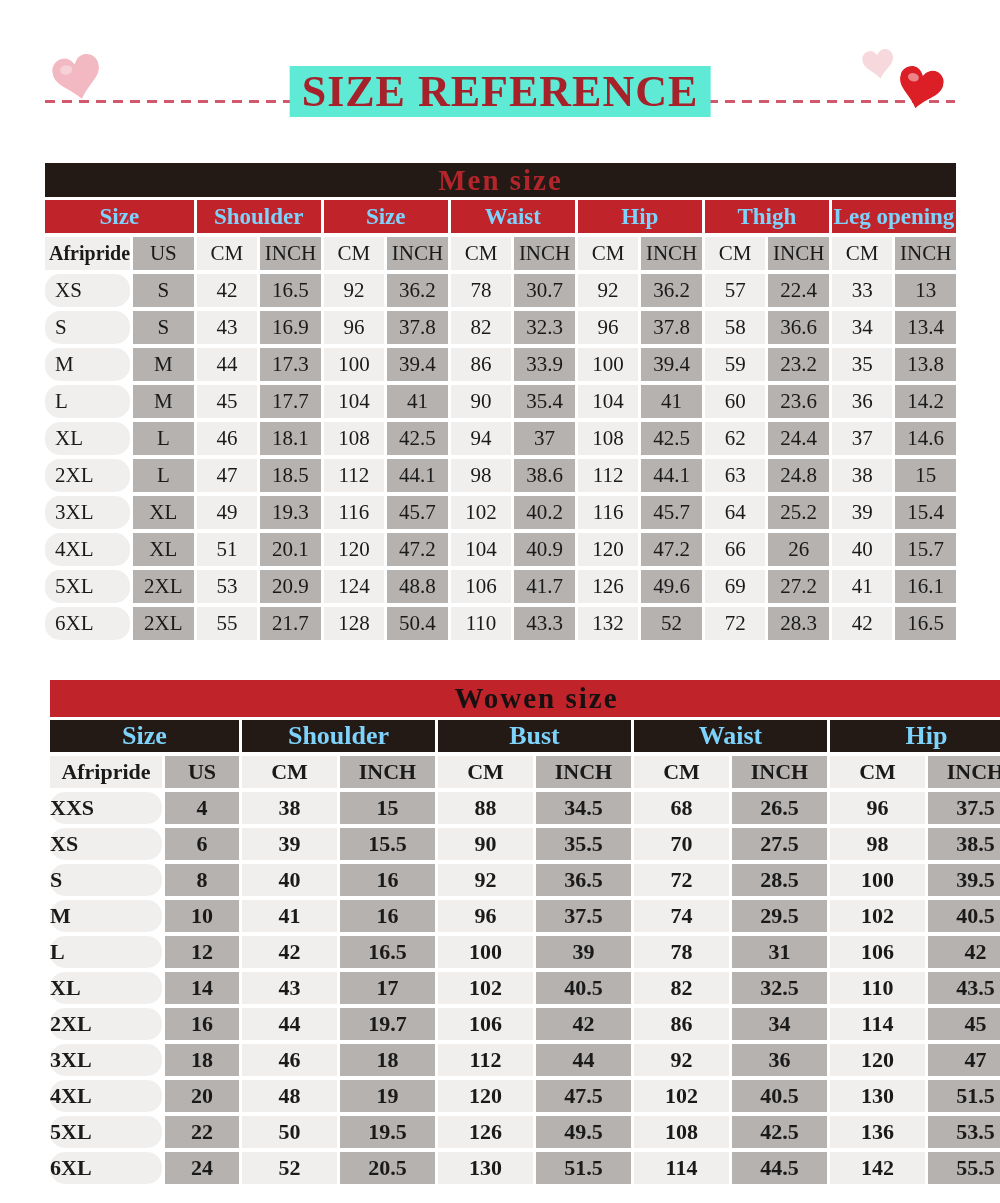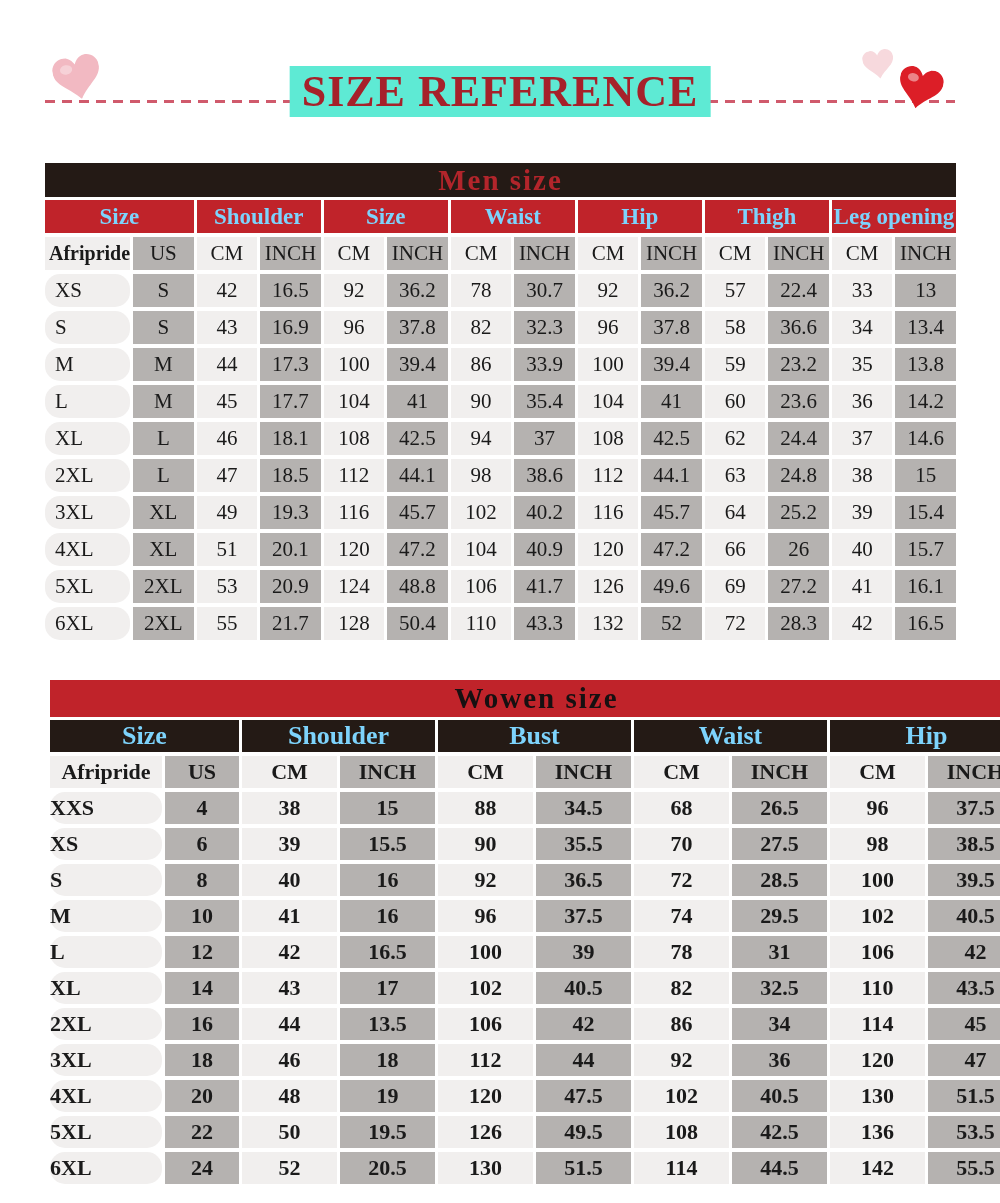--- a/index.html
+++ b/index.html
@@ -331,21 +331,21 @@
         <div class="cell gray">17</div>
         <div class="cell light">102</div>
         <div class="cell gray">40.5</div>
         <div class="cell light">82</div>
         <div class="cell gray">32.5</div>
         <div class="cell light">110</div>
         <div class="cell gray">43.5</div>
         <div class="cell light rowlabel">2XL</div>
         <div class="cell gray">16</div>
         <div class="cell light">44</div>
-        <div class="cell gray">13.5</div>
+        <div class="cell gray">19.7</div>
         <div class="cell light">106</div>
         <div class="cell gray">42</div>
         <div class="cell light">86</div>
         <div class="cell gray">34</div>
         <div class="cell light">114</div>
         <div class="cell gray">45</div>
         <div class="cell light rowlabel">3XL</div>
         <div class="cell gray">18</div>
         <div class="cell light">46</div>
         <div class="cell gray">18</div>

